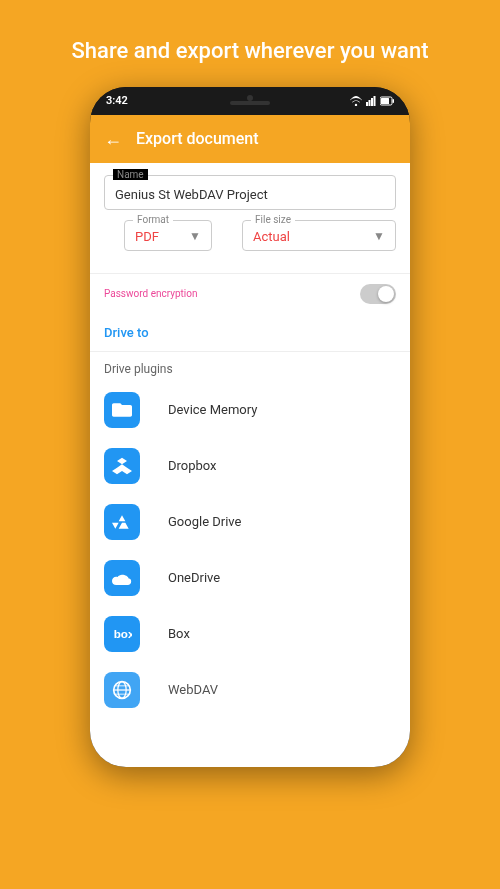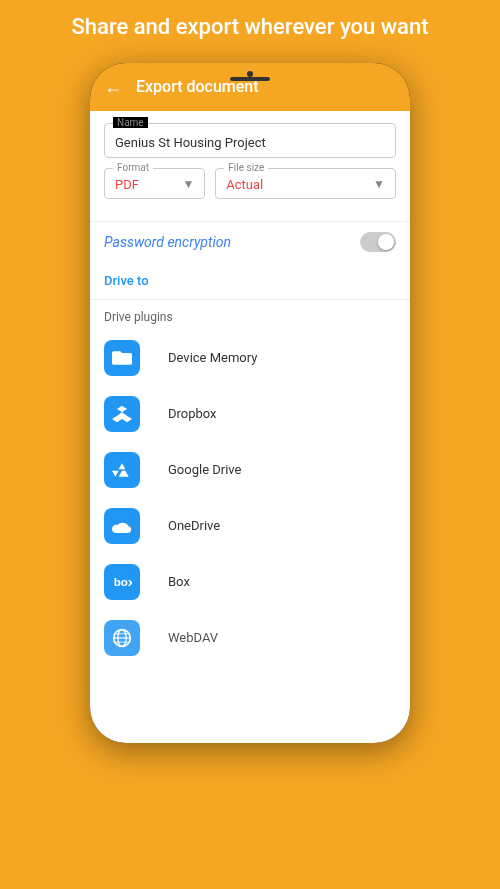--- a/index.html
+++ b/index.html
@@ -12,21 +12,21 @@
       align-items: center;
       font-family: 'Roboto', Arial, sans-serif;
       overflow: hidden;
     }
 
     .page-title {
       color: white;
       font-size: 22px;
       font-weight: 500;
       text-align: center;
-      padding: 12px 40px 20px;
+      padding: 36px 40px 20px;
       line-height: 1.4;
     }
 
     .phone-frame {
       width: 320px;
       height: 680px;
       background: #1a1a1a;
       border-radius: 36px;
       position: relative;
       padding: 0;
@@ -145,20 +145,21 @@
     }
 
     .select-wrapper {
       border: 1px solid #ccc;
       border-radius: 4px;
       position: relative;
       padding: 8px 10px 6px;
       display: flex;
       align-items: flex-start;
       justify-content: space-between;
+      margin-left: 20px;
     }
 
     .select-wrapper-format {
       flex: 1;
     }
 
     .select-wrapper-filesize {
       flex: 2;
     }
 
@@ -184,23 +185,22 @@
 
     .password-row {
       display: flex;
       align-items: center;
       justify-content: space-between;
       padding: 10px 14px;
       border-top: 1px solid #eee;
     }
 
     .password-label {
-      font-size: 14px;
-      color: #3b82f6;
-      font-style: italic;
+      font-size: 10px;
+      color: #ec4899;
     }
 
     .toggle {
       width: 36px;
       height: 20px;
       background: #ccc;
       border-radius: 10px;
       position: relative;
       cursor: pointer;
     }
@@ -272,33 +272,54 @@
 </head>
 <body>
 
 <p class="page-title">Share and export wherever you
 want</p>
 
 <div class="phone-frame">
   <div class="camera-dot"></div>
   <div class="speaker-bar"></div>
 
+  <div class="phone-top-bar">
+    <span class="phone-time">3:42</span>
+    <div class="phone-status-icons">
+      <svg width="12" height="10" viewBox="0 0 12 10">
+        <path d="M6 2C8.2 2 10.2 2.9 11.7 4.3L12 4L10.5 2.5C9.1 1 7.6 0 6 0C4.4 0 2.9 1 1.5 2.5L0 4L0.3 4.3C1.8 2.9 3.8 2 6 2Z" fill="white"></path>
+        <path d="M6 5C7.4 5 8.7 5.6 9.6 6.6L10 6.2C9 5.2 7.6 4.5 6 4.5C4.4 4.5 3 5.2 2 6.2L2.4 6.6C3.3 5.6 4.6 5 6 5Z" fill="white"></path>
+        <circle cx="6" cy="9" r="1.2" fill="white"></circle>
+      </svg>
+      <svg width="10" height="10" viewBox="0 0 10 10">
+        <rect x="0" y="6" width="2" height="4" fill="white"></rect>
+        <rect x="2.5" y="4" width="2" height="6" fill="white"></rect>
+        <rect x="5" y="2" width="2" height="8" fill="white"></rect>
+        <rect x="7.5" y="0" width="2" height="10" fill="white"></rect>
+      </svg>
+      <svg width="14" height="10" viewBox="0 0 14 10">
+        <rect x="0" y="1" width="12" height="8" rx="1.5" stroke="white" stroke-width="1" fill="none"></rect>
+        <rect x="12.5" y="3" width="1.5" height="4" rx="0.75" fill="white"></rect>
+        <rect x="1" y="2" width="8" height="6" rx="0.5" fill="white"></rect>
+      </svg>
+    </div>
+  </div>
 
   <div class="app-header">
     <span class="back-arrow">←</span>
     <span class="app-header-title">Export document</span>
   </div>
 
   <div class="app-content">
 
     <div class="content-section">
 
       <div class="input-field-wrapper">
         <span class="input-label">Name</span>
-        <span class="input-value">Genius St Housing Project</span>
+        <span class="input-value">Genius St WebDAV Project</span>
       </div>
 
       <div class="row-fields">
         <div class="select-wrapper select-wrapper-format">
           <span class="select-label">Format</span>
           <span class="select-value">PDF</span>
           <span class="dropdown-arrow">▼</span>
         </div>
         <div class="select-wrapper select-wrapper-filesize">
           <span class="select-label">File size</span>

